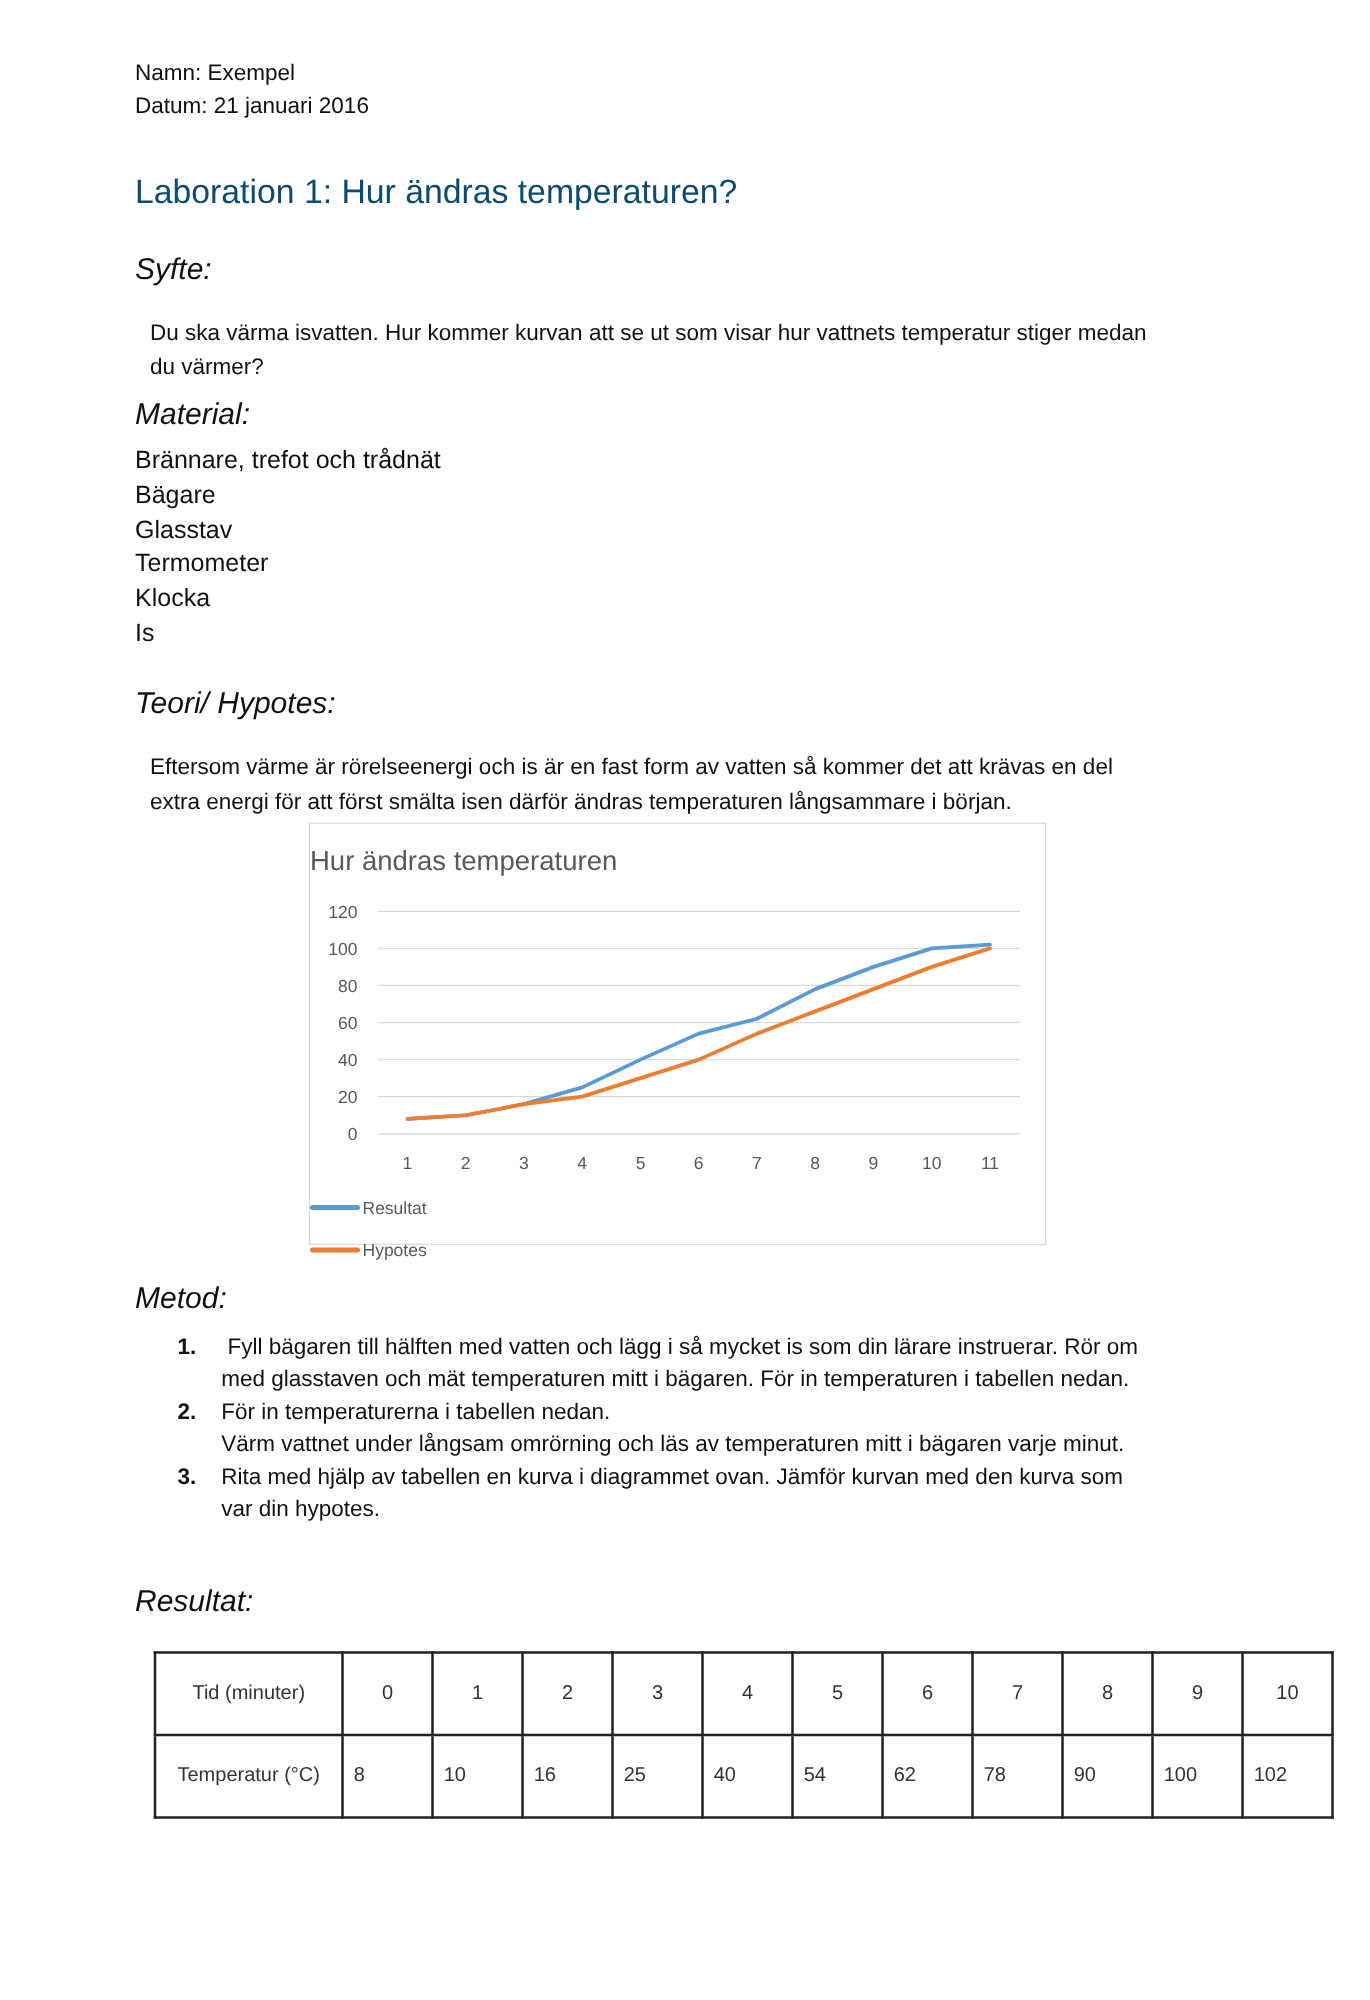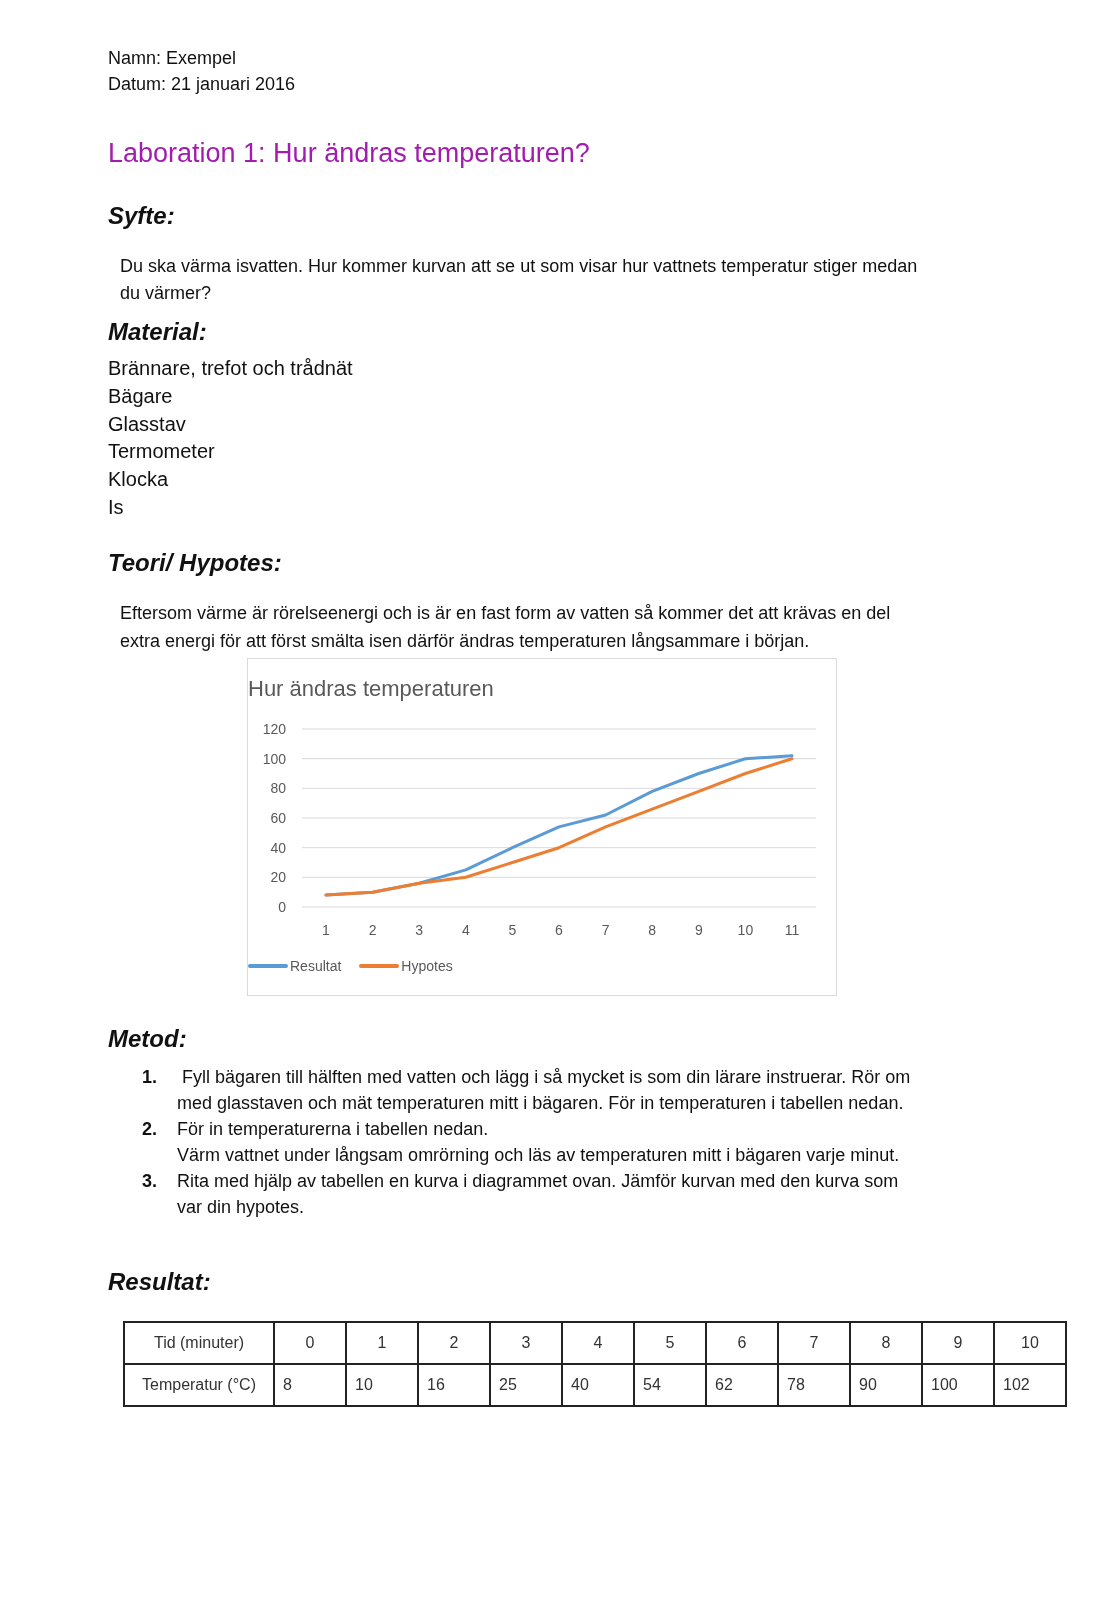--- a/index.html
+++ b/index.html
@@ -1,40 +1,40 @@
 <!DOCTYPE html>
 <html><head>
   <meta charset="utf-8">
   <style>
     html, body { margin: 0; padding: 0; background: #ffffff; }
     body { width: 1096px; height: 1600px; position: relative; overflow: hidden;
            font-family: "Liberation Sans", "DejaVu Sans", sans-serif; color: #111; }
     .page { position: absolute; left: 0; top: 0; width: 1096px; height: 1232px; }
     .line { position: absolute; left: 108px; font-size: 18px; line-height: 26px; white-space: nowrap; }
-    .title { position: absolute; left: 108px; top: 138px; font-size: 27px; font-weight: normal; margin: 0; color: #a21caf; }
-    .h2 { position: absolute; left: 108px; font-size: 24px; font-style: italic; margin: 0; font-weight: bold; color: #111; }
+    .title { position: absolute; left: 108px; top: 138px; font-size: 27px; font-weight: normal; margin: 0; color: #0c4a6e; }
+    .h2 { position: absolute; left: 108px; font-size: 24px; font-style: italic; margin: 0; font-weight: normal; color: #111; }
     .para { position: absolute; left: 108px; width: 880px; font-size: 18px; line-height: 27px; margin: 12px; }
     .mat-list { position: absolute; left: 108px; top: 355px; margin: 0; padding: 0; list-style: none; font-size: 20px; line-height: 27.8px; }
     .chart-frame { position: absolute; left: 247px; top: 658px; width: 588px; height: 336px;
                    border: 1px solid #d9d9d9; background: #fff; }
     .chart-title { position: absolute; left: 0; right: 0; top: 17px; text-align: left;
                    font-size: 22px; color: #595959; }
     .chart-svg { position: absolute; left: 0; top: 0; }
-    .legend { position: absolute; top: 299px; left: 0; right: 0; display: flex; justify-content: flex-start; gap: 18px;
-              font-size: 14px; color: #595959; }
+    .legend { position: absolute; top: 299px; left: 0; right: 0; display: flex; justify-content: center; gap: 18px;
+              font-size: 14px; color: #595959; flex-direction: column; }
     .legend-item { display: flex; align-items: center; gap: 2px; }
     .legend-swatch { display: inline-block; width: 40px; height: 4px; border-radius: 2px; }
     .method-list { position: absolute; left: 140px; top: 1064px; width: 840px; margin: 0; padding: 0; list-style: none;
                    font-size: 18px; line-height: 26px; }
     .method-list li { position: relative; padding-left: 37px; margin: 0; }
     .method-num { position: absolute; left: 2px; top: 0; font-weight: bold; }
     .results-table { position: absolute; left: 123px; top: 1321px; border-collapse: collapse;
                      font-size: 16px; color: #333; }
     .results-table td { border: 2px solid #222; height: 40px; padding: 0; }
-    .results-table td.head { width: 144px; text-align: center; padding: 0 2px; }
+    .results-table td.head { width: 144px; text-align: center; padding: 12px 2px; }
     .results-table tr.r1 td.cell { text-align: center; }
     .results-table tr.r2 td.cell { text-align: left; padding-left: 8px; }
     .results-table td.cell { width: 62px; }
   </style>
 </head>
 <body>
 
 <div class="page">
 
   <div class="line" style="top:45px;">Namn: Exempel</div>

